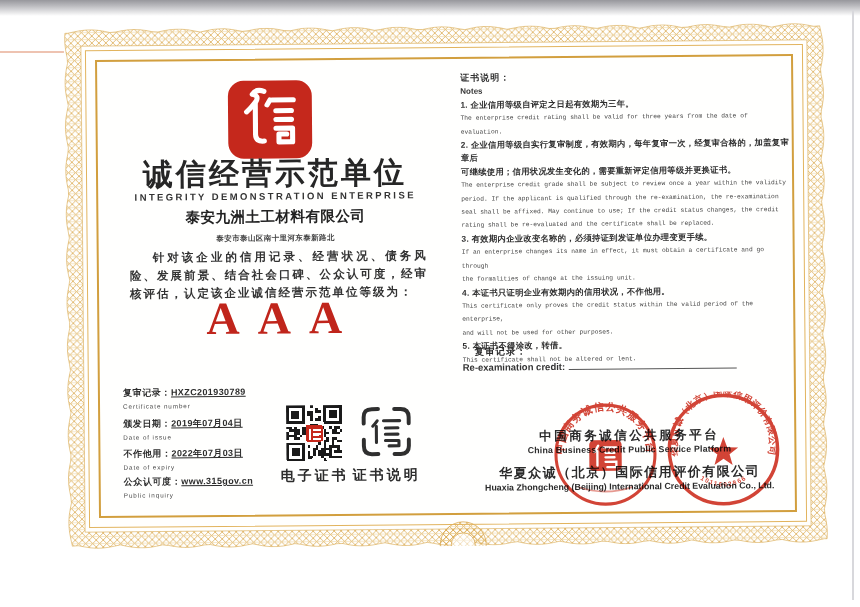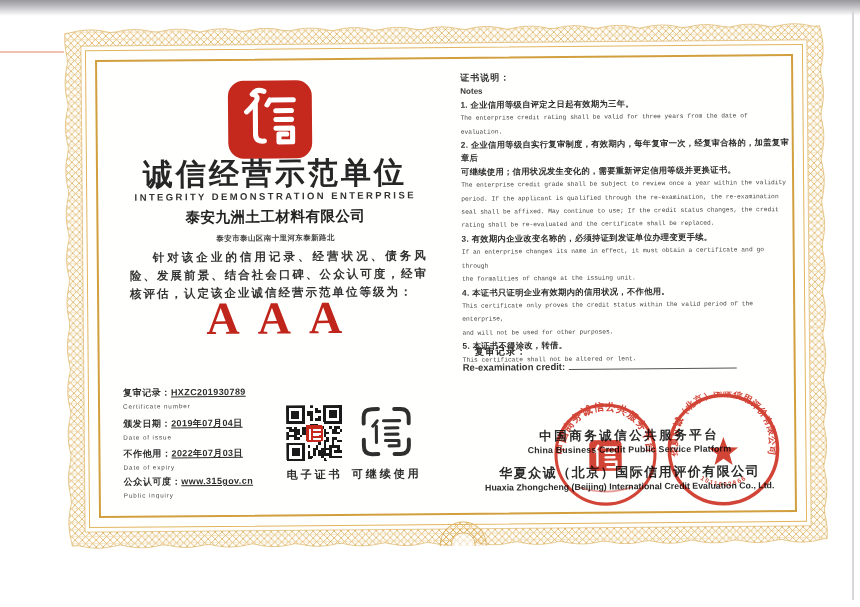--- a/index.html
+++ b/index.html
@@ -29,21 +29,21 @@
   .paragraph{position:absolute;left:24px;top:220px;width:298px;font-size:11.5px;line-height:18px;
         font-weight:700;letter-spacing:2px;text-align:justify;text-indent:2em;color:#333;}
   .grade{top:264px;font-family:"Liberation Serif","DejaVu Serif",serif;font-size:46px;
         font-weight:700;letter-spacing:18px;color:#c0251b;padding-left:14px;box-sizing:border-box;}
   .field{position:absolute;left:16px;}
   .field .f-main{font-size:9px;font-weight:700;letter-spacing:.6px;color:#2d2d2d;}
   .field .f-main .f-value{font-weight:600;letter-spacing:.4px;text-decoration:underline;}
   .field .f-sub{margin-top:3px;font-size:6.3px;letter-spacing:.9px;color:#4a4a4a;}
   .qr-box{position:absolute;left:179px;top:378px;width:56px;height:56px;}
   .trace-box{position:absolute;left:252px;top:378px;width:54px;height:54px;}
-  .code-label{position:absolute;top:440px;font-size:11px;font-weight:700;letter-spacing:3px;color:#2d2d2d;text-align:center;}
+  .code-label{position:absolute;top:440px;font-size:14px;font-weight:700;letter-spacing:3px;color:#2d2d2d;text-align:center;}
   .code-label.l1{left:163px;width:88px;}
   .code-label.l2{left:240px;width:78px;}
 
   
   .right-col{position:absolute;left:396px;top:46px;width:332px;height:460px;}
   .notes{position:absolute;left:0;top:0;width:100%;}
   .note-h-cn{font-size:9px;font-weight:700;letter-spacing:1px;line-height:13.4px;color:#2d2d2d;}
   .note-h-en{font-size:8px;font-weight:600;line-height:13.4px;color:#333;}
   .note-cn{font-size:8.3px;font-weight:700;letter-spacing:.3px;line-height:13.4px;color:#2f2f2f;}
   .note-en{font-family:"Liberation Mono","DejaVu Sans Mono",monospace;font-size:6.3px;
@@ -270,21 +270,21 @@
         <g stroke="#2f2f2f" stroke-width="3.4" fill="none" stroke-linecap="round" stroke-linejoin="round">
           <path d="M20,18 Q17,22 15,24"></path>
           <path d="M19,24 V42"></path>
           <path d="M27,18 H45"></path>
           <path d="M29,26 H43"></path>
           <path d="M29,33 H43"></path>
           <path d="M29,40 H44 V46 H33"></path>
         </g>
       </svg>
       <div class="code-label l1">电子证书</div>
-      <div class="code-label l2">可继续使用</div>
+      <div class="code-label l2">证书说明</div>
     </div>
 
     <div class="right-col">
       <div class="notes">
         <div class="note-h-cn">证书说明：</div>
         <div class="note-h-en">Notes</div>
         <div class="note-cn">1. 企业信用等级自评定之日起有效期为三年。</div>
         <div class="note-en">The enterprise credit rating shall be valid for three years from the date of evaluation.</div>
         <div class="note-cn">2. 企业信用等级自实行复审制度，有效期内，每年复审一次，经复审合格的，加盖复审章后</div>
         <div class="note-cn">可继续使用；信用状况发生变化的，需要重新评定信用等级并更换证书。</div>

